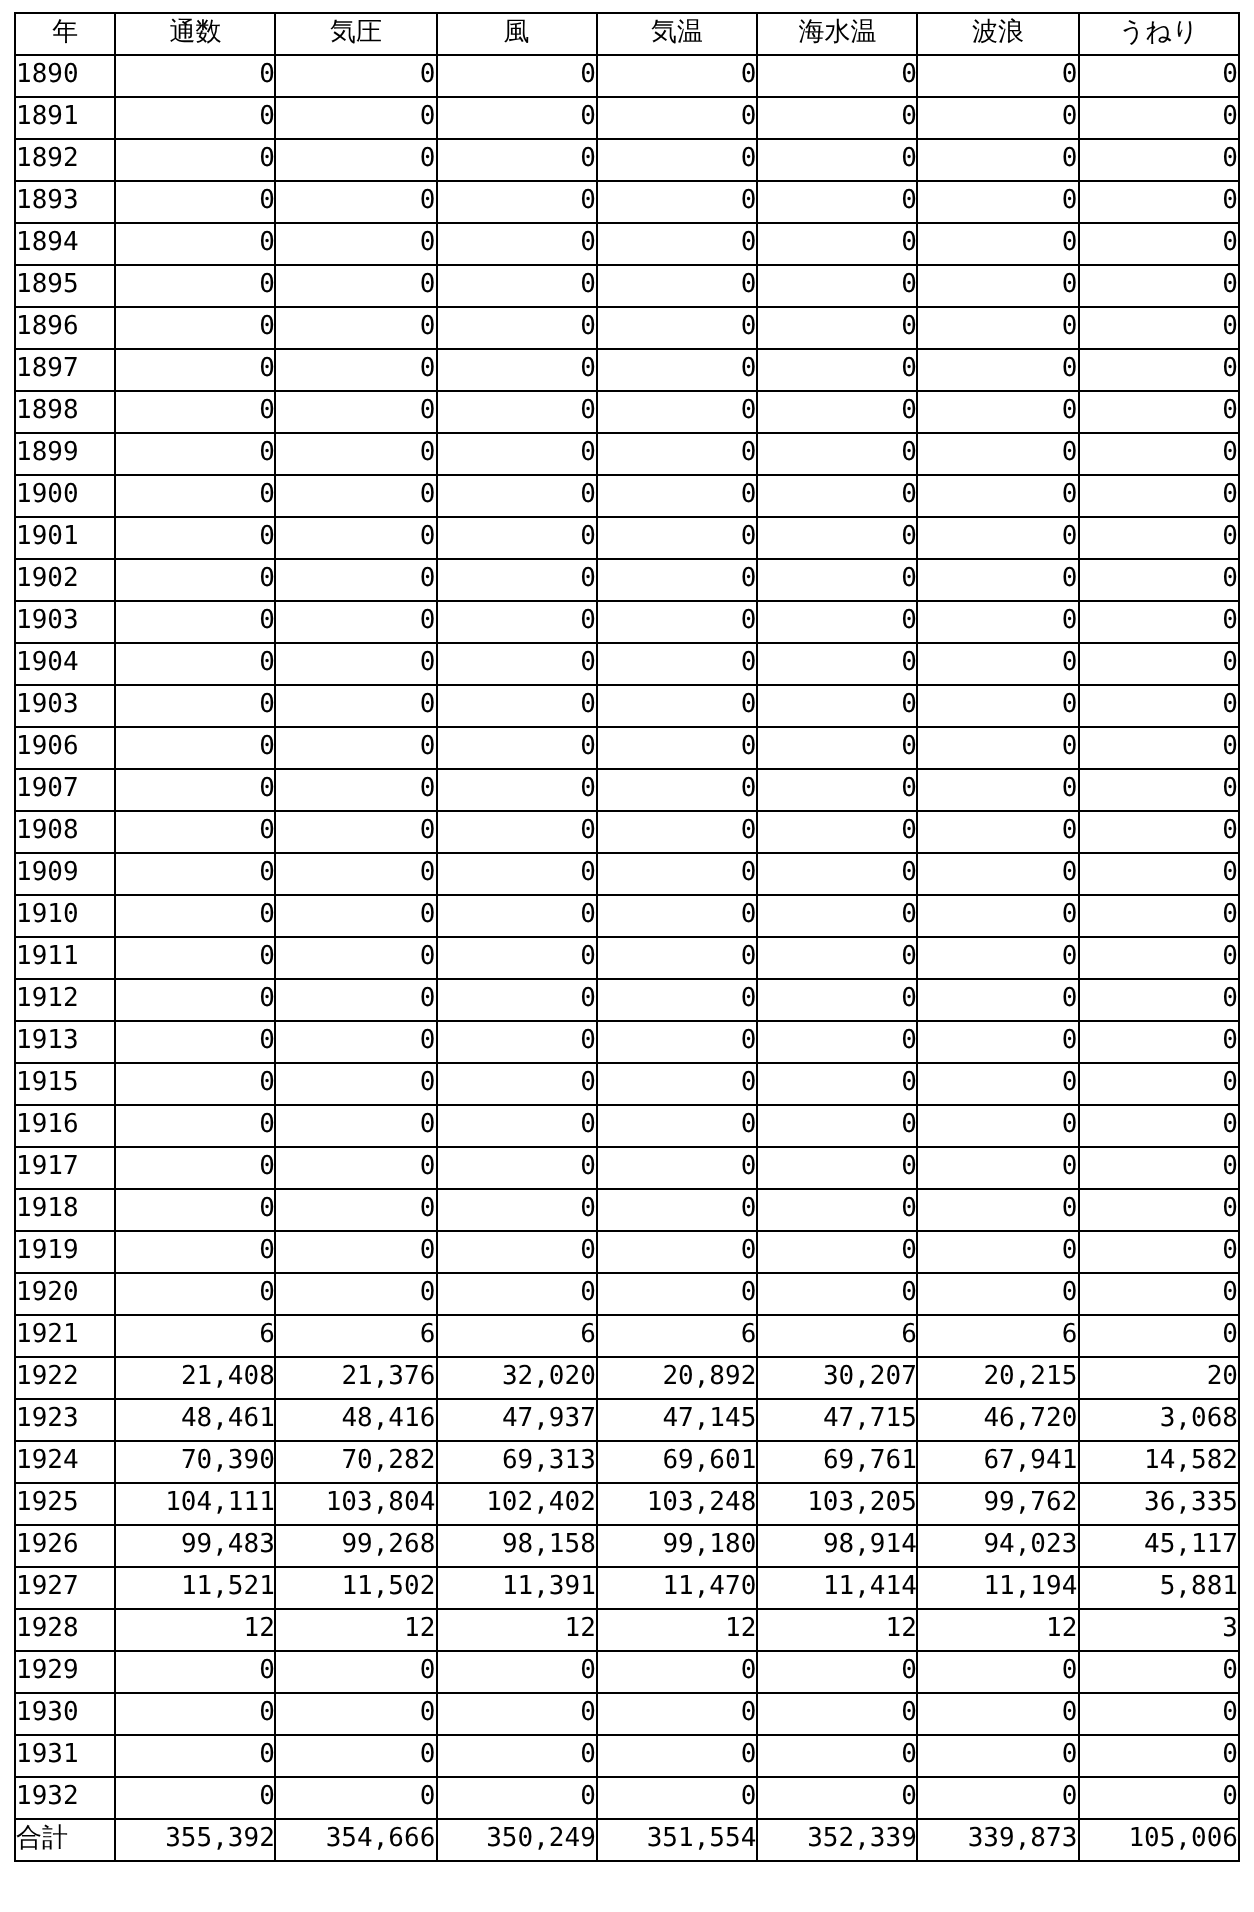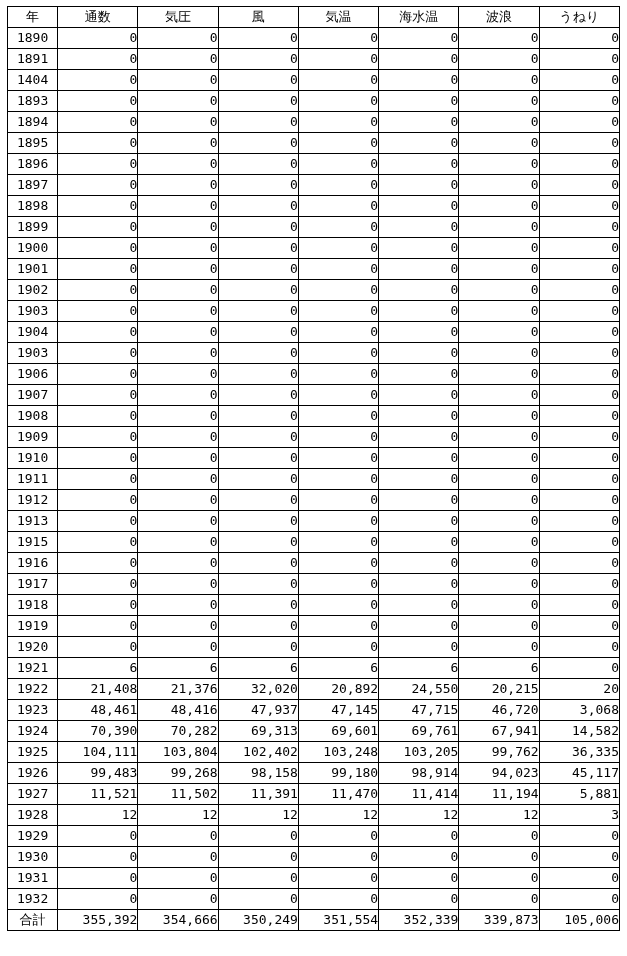--- a/index.html
+++ b/index.html
@@ -30,21 +30,21 @@
     padding: 0;
     font-weight: normal;
     overflow: hidden;
     white-space: nowrap;
     line-height: 20px;
   }
   table.data-table th {
     text-align: center;
   }
   td.year {
-    text-align: center;
+    text-align: left;
   }
   td.num {
     text-align: right;
     padding-right: 5px;
   }
 </style>
 </head>
 <body>
 
 <table class="data-table">
@@ -85,21 +85,21 @@
         <td class="year">1891</td>
         <td class="num">0</td>
         <td class="num">0</td>
         <td class="num">0</td>
         <td class="num">0</td>
         <td class="num">0</td>
         <td class="num">0</td>
         <td class="num">0</td>
       </tr>
       <tr>
-        <td class="year">1404</td>
+        <td class="year">1892</td>
         <td class="num">0</td>
         <td class="num">0</td>
         <td class="num">0</td>
         <td class="num">0</td>
         <td class="num">0</td>
         <td class="num">0</td>
         <td class="num">0</td>
       </tr>
       <tr>
         <td class="year">1893</td>
@@ -380,21 +380,21 @@
         <td class="num">6</td>
         <td class="num">6</td>
         <td class="num">0</td>
       </tr>
       <tr>
         <td class="year">1922</td>
         <td class="num">21,408</td>
         <td class="num">21,376</td>
         <td class="num">32,020</td>
         <td class="num">20,892</td>
-        <td class="num">24,550</td>
+        <td class="num">30,207</td>
         <td class="num">20,215</td>
         <td class="num">20</td>
       </tr>
       <tr>
         <td class="year">1923</td>
         <td class="num">48,461</td>
         <td class="num">48,416</td>
         <td class="num">47,937</td>
         <td class="num">47,145</td>
         <td class="num">47,715</td>

